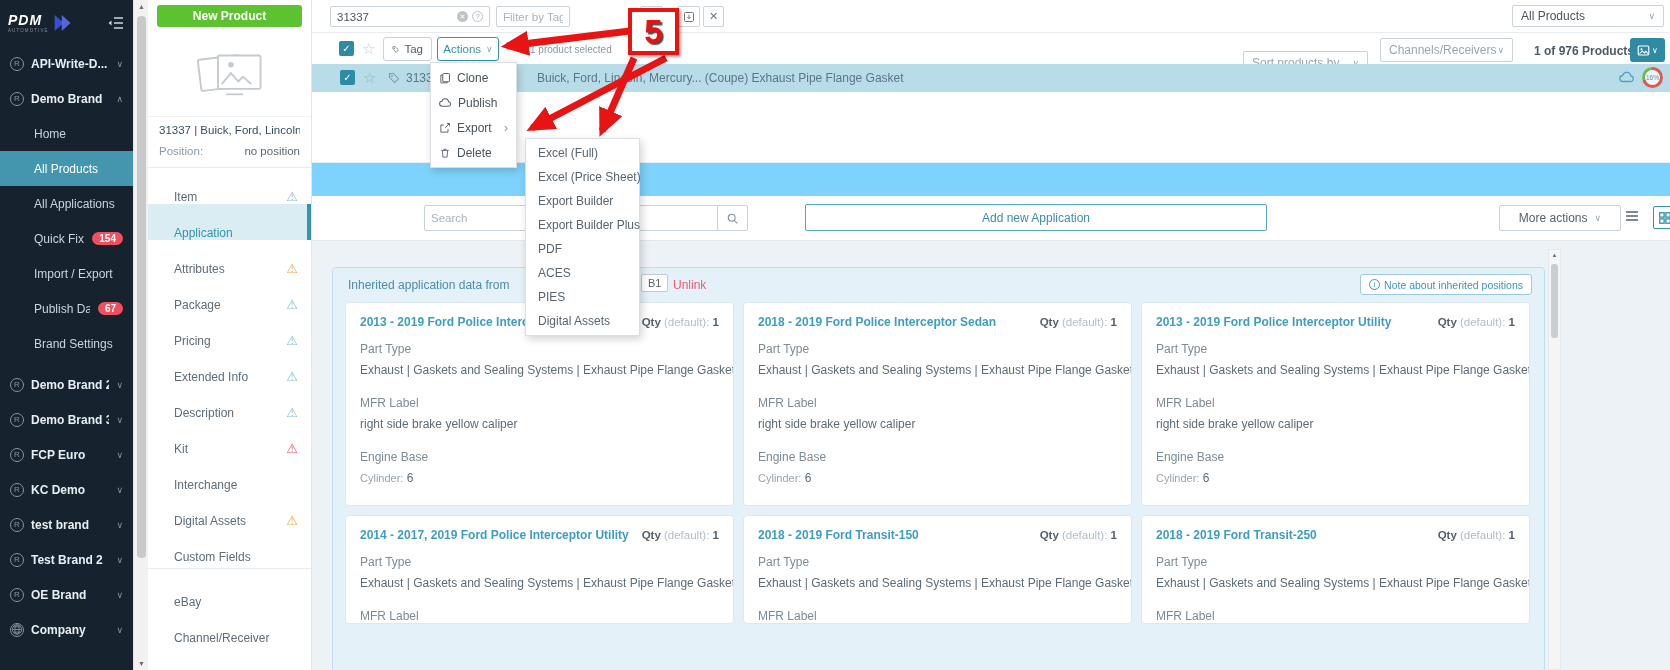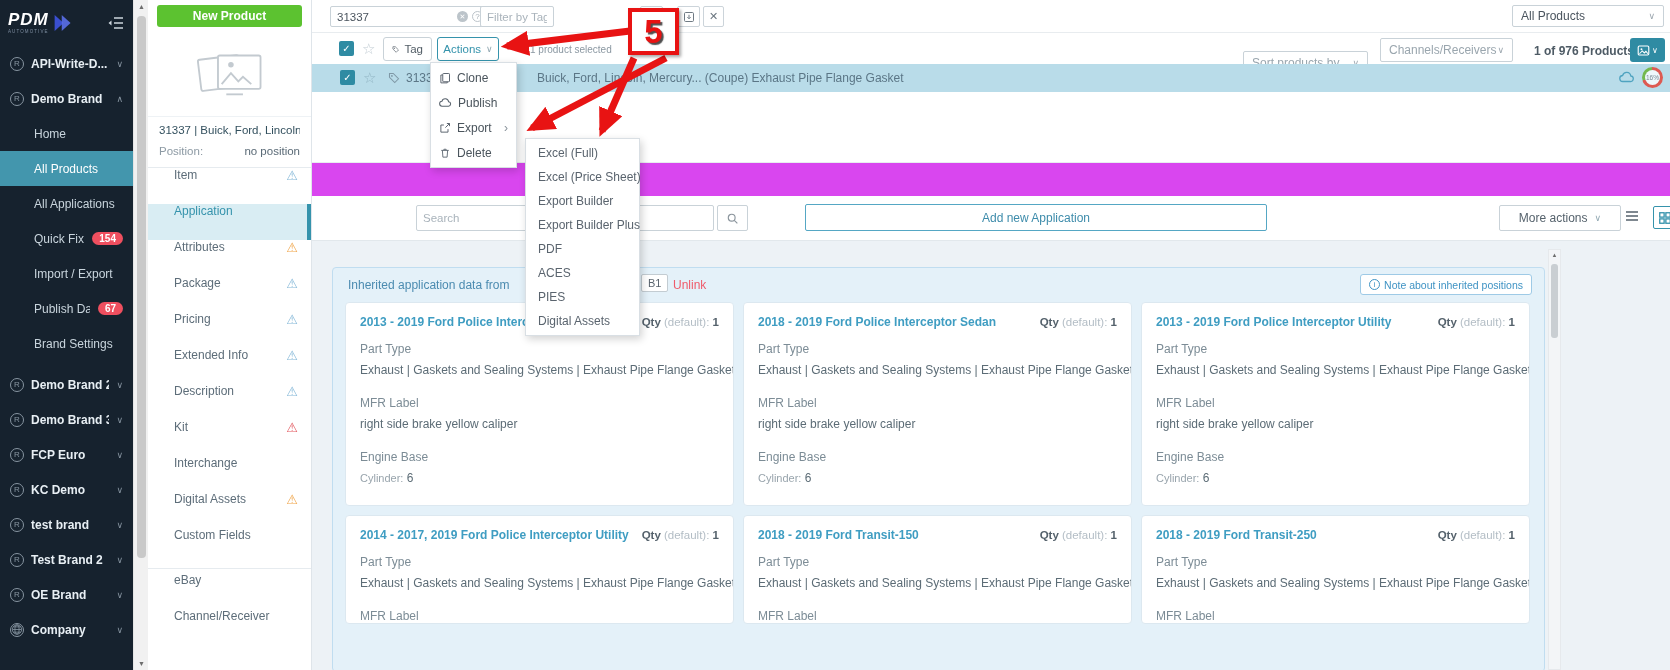--- a/index.html
+++ b/index.html
@@ -6,21 +6,21 @@
   html,body { width:1670px; height:670px; overflow:hidden; background:#fff;
               font-family:"Liberation Sans", sans-serif; }
   #root { position:absolute; inset:0; width:1670px; height:670px; }
 
   
   .sidebar { position:absolute; left:0; top:0; width:133px; height:670px;
              background:#16222e; color:#cfd9e0; }
   .sb-header { height:46px; display:flex; align-items:center; padding:0 8px; gap:4px; }
   .logo { display:flex; align-items:center; gap:3px; cursor:pointer; }
   .logo-txt { display:flex; flex-direction:column; line-height:1; }
-  .logo-txt b { color:#fff; font-style:italic; font-size:17px; letter-spacing:1px; }
+  .logo-txt b { color:#fff; font-style:italic; font-size:14px; letter-spacing:1px; }
   .logo-txt i { color:#7d8da0; font-style:normal; font-size:4.5px; letter-spacing:1.1px; margin-top:2px;}
   .collapse { margin-left:auto; color:#cdd6dd; cursor:pointer; display:flex; }
   .sb-item { height:35px; display:flex; align-items:center; padding:0 10px;
              font-size:12px; cursor:pointer; }
   .sb-item.brand { gap:7px; color:#e8eff4; font-weight:bold; }
   .sb-item.brand.gap { margin-top:6px; }
   .brand-icon { width:14px; height:14px; min-width:14px; border:1px solid #8795a1; border-radius:50%;
                 display:flex; align-items:center; justify-content:center;
                 font-size:8px; color:#8795a1; font-weight:normal; }
   .sb-item .chev { margin-left:auto; color:#8795a1; font-size:9px; font-weight:normal; }
@@ -44,29 +44,29 @@
           background:#fff; border-right:1px solid #dfe5ea; }
   .new-product { margin:5px 9px 4px; height:22px; background:#5cc230; color:#fff;
                  font-size:12px; font-weight:bold; display:flex; align-items:center;
                  justify-content:center; border-radius:3px; cursor:pointer; }
   .thumb-area { height:86px; display:flex; align-items:center; justify-content:center;
                 border-bottom:1px solid #eef2f5; }
   .prod-meta { padding:7px 11px 10px; border-bottom:1px solid #e6ebef; }
   .p-title { font-size:11.5px; color:#33505e; margin-bottom:9px; white-space:nowrap; overflow:hidden; }
   .p-pos { display:flex; justify-content:space-between; font-size:11.5px; }
   .p-pos .lab { color:#8d9aa4; } .p-pos .val { color:#5a6a76; }
-  .sec-item { height:36px; display:flex; align-items:flex-start; padding:0 13px 0 26px;
+  .sec-item { height:36px; display:flex; align-items:flex-end; padding:0 13px 0 26px;
               font-size:12px; color:#5d6d79; cursor:pointer; }
   .sec-item .warn { margin-left:auto; font-size:13px; }
   .w-blue { color:#85b8d8; } .w-orange { color:#f0a54a; } .w-red { color:#e2575e; }
   .sec-item.active { background:#d9edf3; color:#3593ac; border-right:4px solid #3593ac; }
   .menu-divider { height:5px; border-bottom:1px solid #e6ebef; margin-bottom:4px; }
 
   
-  .main { position:absolute; left:312px; top:0; right:0; height:670px; background:#d946ef; }
+  .main { position:absolute; left:312px; top:0; right:0; height:670px; background:#7dd3fc; }
   .topbar1 { position:absolute; left:0; right:0; top:0; height:33px; background:#fff;
              border-bottom:1px solid #e8ecef; }
   .inputbox { position:absolute; top:6px; height:21px; border:1px solid #c9d2d8;
               border-radius:2px; background:#fff; display:flex; align-items:center;
               padding:0 6px; font-size:11.5px; color:#4a545e; }
   .inputbox input { border:none; outline:none; flex:1; min-width:0; font-size:11.5px;
                     color:#4a545e; font-family:inherit; background:transparent; }
   .inputbox input::placeholder { color:#a9b3bb; }
   .circle-x { width:11px; height:11px; border-radius:50%; background:#bcc4ca; color:#fff;
               font-size:7px; display:flex; align-items:center; justify-content:center; margin-left:4px;}
@@ -104,21 +104,21 @@
   .ring { position:absolute; top:3px; width:21px; height:21px; border-radius:50%;
           background:conic-gradient(#dd5a52 0 70%, #74b94e 70% 100%);
           display:flex; align-items:center; justify-content:center; }
   .ring i { width:15px; height:15px; border-radius:50%; background:#eef7fb;
             font-style:normal; font-size:6.5px; color:#7a8a94; display:flex;
             align-items:center; justify-content:center; }
   .list-spacer { position:absolute; left:0; right:0; top:92px; height:71px;
                  border-bottom:1px solid #e9edf0; background:#fff; }
 
   .app-toolbar { position:absolute; left:0; right:0; top:196px; height:44px; background:#fff; }
-  .search-app { left:104px; width:298px; top:9px; height:26px; }
+  .search-app { left:112px; width:298px; top:9px; height:26px; }
   .mag-btn { position:absolute; left:405px; top:9px; width:31px; height:26px;
              border:1px solid #c9d2d8; border-radius:2px; background:#fff; color:#8a949c;
              display:flex; align-items:center; justify-content:center; cursor:pointer; }
   .add-btn { position:absolute; left:493px; top:8px; width:462px; height:27px;
              border:1px solid #55a7c4; border-radius:2px; background:#fff; color:#3e8cab;
              font-size:12px; display:flex; align-items:center; justify-content:center; cursor:pointer; }
   .more-btn { left:1187px; top:9px; width:122px; height:26px; position:absolute;
               border:1px solid #c9d2d8; border-radius:2px; background:#fff; color:#55626c;
               font-size:12px; display:flex; align-items:center; justify-content:center;
               gap:7px; cursor:pointer; }
@@ -372,21 +372,21 @@
   </section>
 
   <main class="main">
 
     <div class="topbar1">
       <div class="inputbox" style="left:18px; width:160px;">
         <input value="31337" style="">
         <span class="circle-x">✕</span>
         <span class="circle-q">?</span>
       </div>
-      <div class="inputbox" style="left:168px; width:74px;">
+      <div class="inputbox" style="left:184px; width:74px;">
         <input placeholder="Filter by Tag" style="">
       </div>
       <div class="tb-btn" style="left:328px;">
         <svg width="12" height="12" viewBox="0 0 16 16">
             <path d="M2 3h12l-4.5 5v4l-3 1.5V8z" fill="none" stroke="currentColor" stroke-width="1.3"></path>
           </svg>
       </div>
       <div class="tb-btn" style="left:365px;">
         <svg width="12" height="12" viewBox="0 0 16 16">
             <rect x="2" y="2" width="12" height="12" rx="1.5" fill="none" stroke="currentColor" stroke-width="1.3"></rect>

